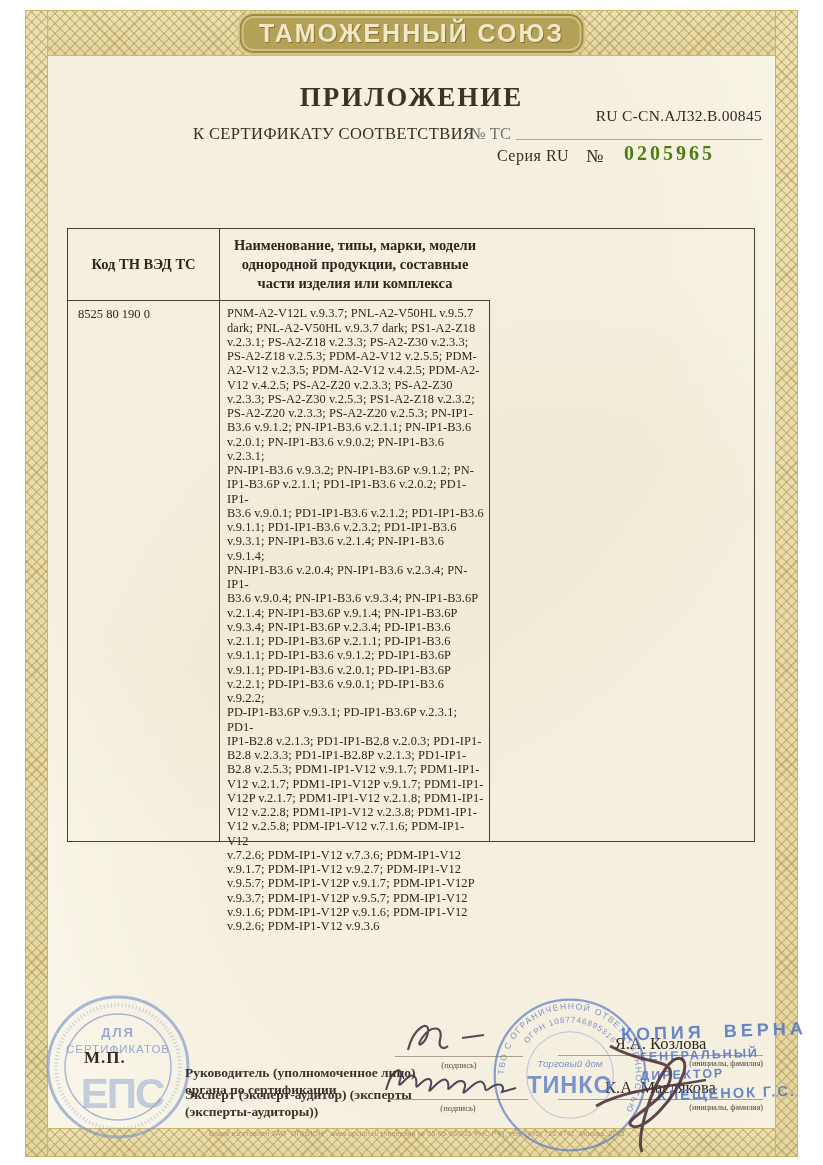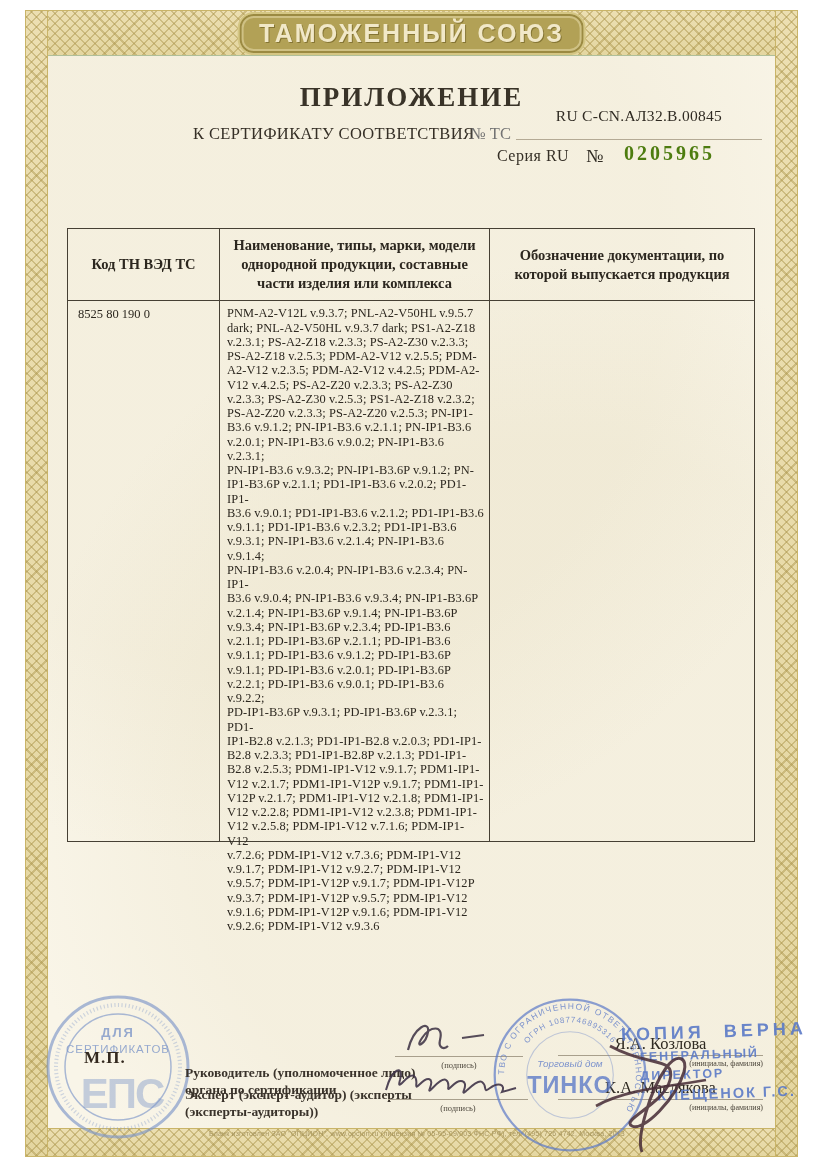--- a/index.html
+++ b/index.html
@@ -44,21 +44,21 @@
 
   
   .title {
     position:absolute; left:0; right:0; top:82px; text-align:center;
     font-size:27px; font-weight:bold; letter-spacing:2px; color:#393328;
   }
   .cert-label { position:absolute; left:193px; top:124px; font-size:16.5px; color:#352f26; letter-spacing:.4px; }
   .cert-no-label { position:absolute; left:470px; top:124px; font-size:16.5px; color:#737373; }
   .cert-value-box {
     position:absolute; left:516px; top:107px; width:246px; height:33px;
-    border-bottom:1.5px solid #b4aa95; text-align:center;
+    border-bottom:1.5px solid #b4aa95; text-align:right;
   }
   .cert-value-box span { font-size:15.5px; color:#2f2a22; letter-spacing:.3px; }
   .series-label { position:absolute; left:497px; top:147px; font-size:16px; color:#352f26; letter-spacing:.5px; }
   .serial-sign { position:absolute; left:586px; top:146px; font-size:18px; color:#2f2a22; }
   .serial-number {
     position:absolute; left:624px; top:142px;
     font-size:20px; font-weight:bold; letter-spacing:3px; color:#4d7c0f;
   }
 
   
@@ -130,21 +130,20 @@
     <span>RU C-CN.АЛ32.В.00845</span>
   </div>
   <div class="series-label">Серия RU</div>
   <div class="serial-sign">№</div>
   <div class="serial-number">0205965</div>
 
   <div class="tbl">
     <div class="trow thead">
       <div class="cell">Код ТН ВЭД ТС</div>
       <div class="cell">Наименование, типы, марки, модели однородной продукции, составные части изделия или комплекса</div>
-      <div class="cell">Обозначение документации, по которой выпускается продукция</div>
     </div>
     <div class="trow tbody">
       <div class="cell code-cell">8525 80 190 0</div>
       <div class="cell models-cell">PNM-A2-V12L v.9.3.7; PNL-A2-V50HL v.9.5.7
 dark; PNL-A2-V50HL v.9.3.7 dark; PS1-A2-Z18
 v.2.3.1; PS-A2-Z18 v.2.3.3; PS-A2-Z30 v.2.3.3;
 PS-A2-Z18 v.2.5.3; PDM-A2-V12 v.2.5.5; PDM-
 A2-V12 v.2.3.5; PDM-A2-V12 v.4.2.5; PDM-A2-
 V12 v.4.2.5; PS-A2-Z20 v.2.3.3; PS-A2-Z30
 v.2.3.3; PS-A2-Z30 v.2.5.3; PS1-A2-Z18 v.2.3.2;

